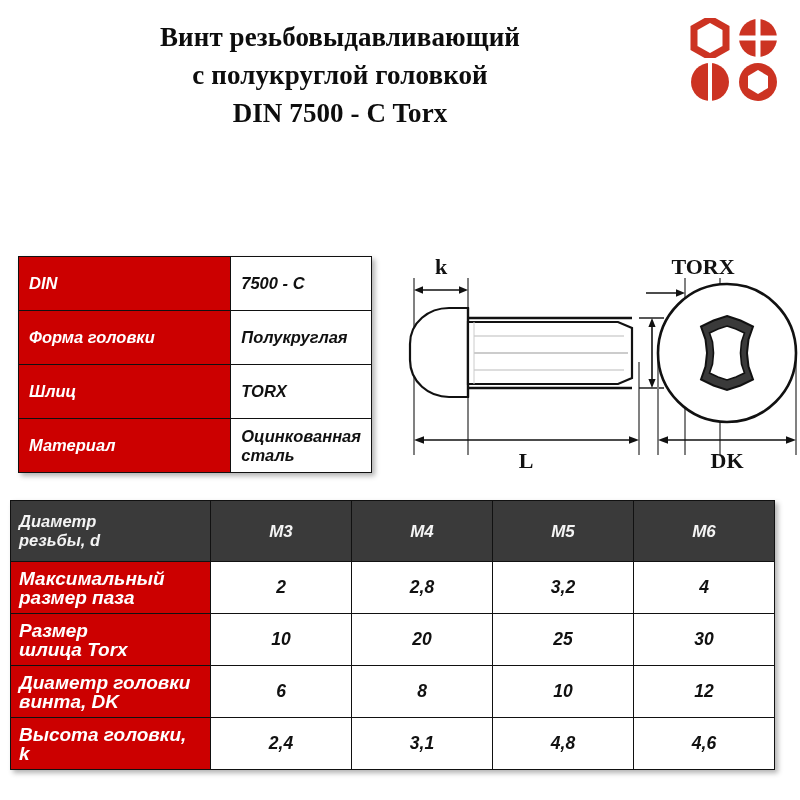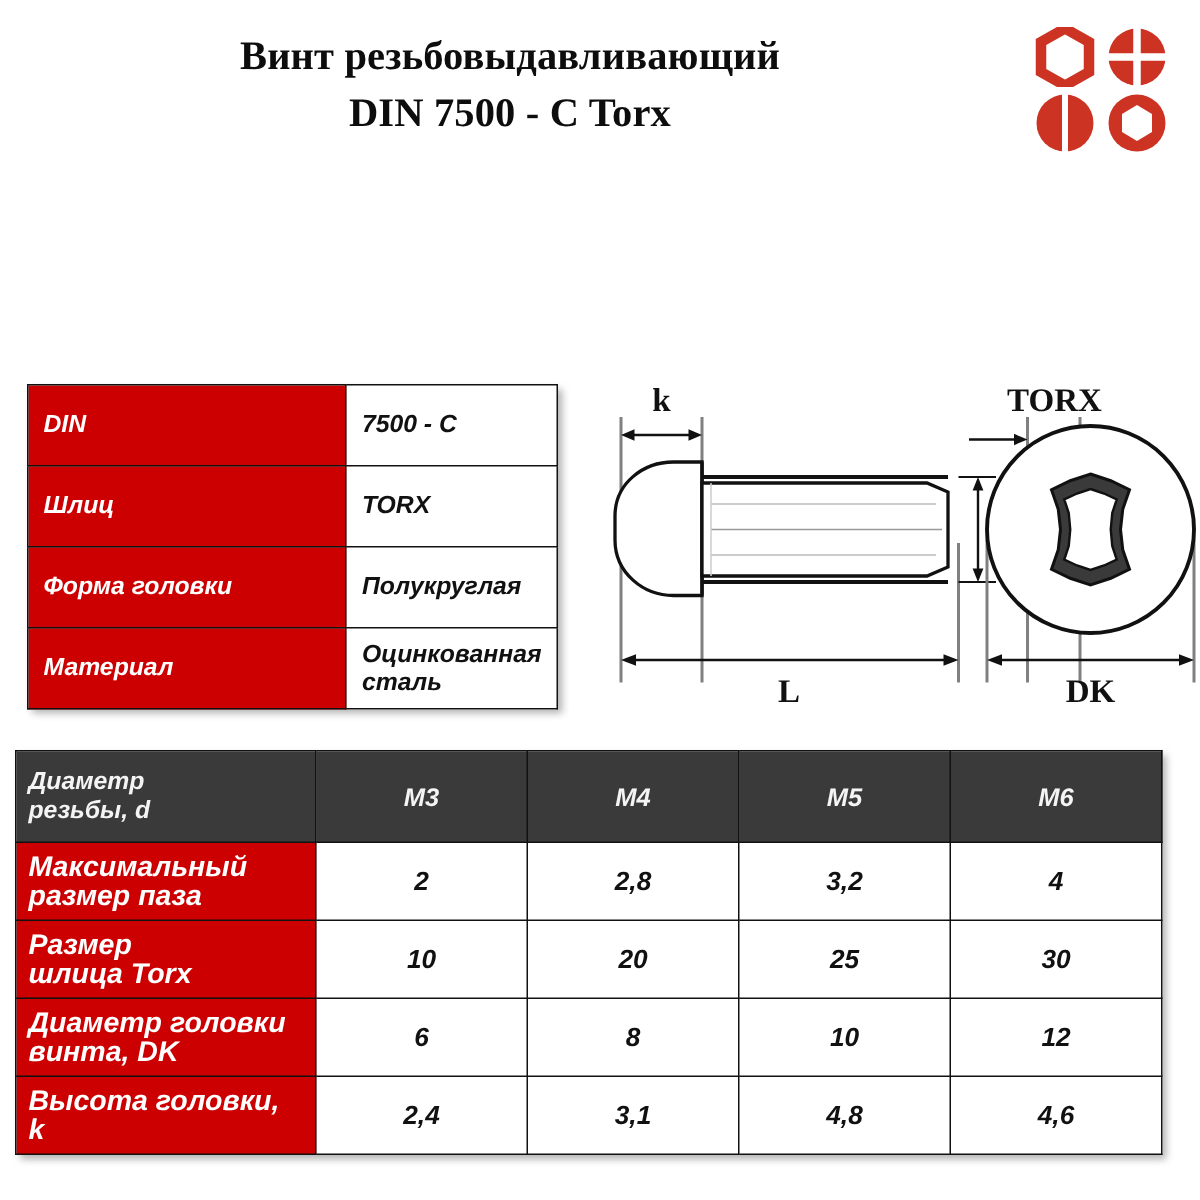--- a/index.html
+++ b/index.html
@@ -146,20 +146,21 @@
     font-size: 17.5px;
   }
 </style>
 </head>
 <body>
 
 <div id="header">
 
   <div id="title-block">
     <span class="tline">Винт резьбовыдавливающий</span>
+    <span class="tline">с полукруглой головкой</span>
     <span class="tline">DIN 7500 - C Torx</span>
   </div>
 
   <div id="logo">
 
     <div class="cell tl">
       <svg viewBox="0 0 40 40" width="40" height="40">
         <path d="M20 1 L36 10 L36 30 L20 39 L4 30 L4 10 Z" fill="none" stroke="#CC3322" stroke-width="7"></path>
       </svg>
     </div>
@@ -203,26 +204,26 @@
   </div>
 </div>
 
 <table id="spec-table">
   <tbody>
     <tr>
       <td class="k">DIN</td>
       <td class="v">7500 - C</td>
     </tr>
     <tr>
+      <td class="k">Форма головки</td>
+      <td class="v">Полукруглая</td>
+    </tr>
+    <tr>
       <td class="k">Шлиц</td>
       <td class="v">TORX</td>
-    </tr>
-    <tr>
-      <td class="k">Форма головки</td>
-      <td class="v">Полукруглая</td>
     </tr>
     <tr>
       <td class="k">Материал</td>
       <td class="v">Оцинкованная сталь</td>
     </tr>
   </tbody>
 </table>
 
 <div id="drawing">
   <svg width="404" height="240" viewBox="0 0 404 240">

